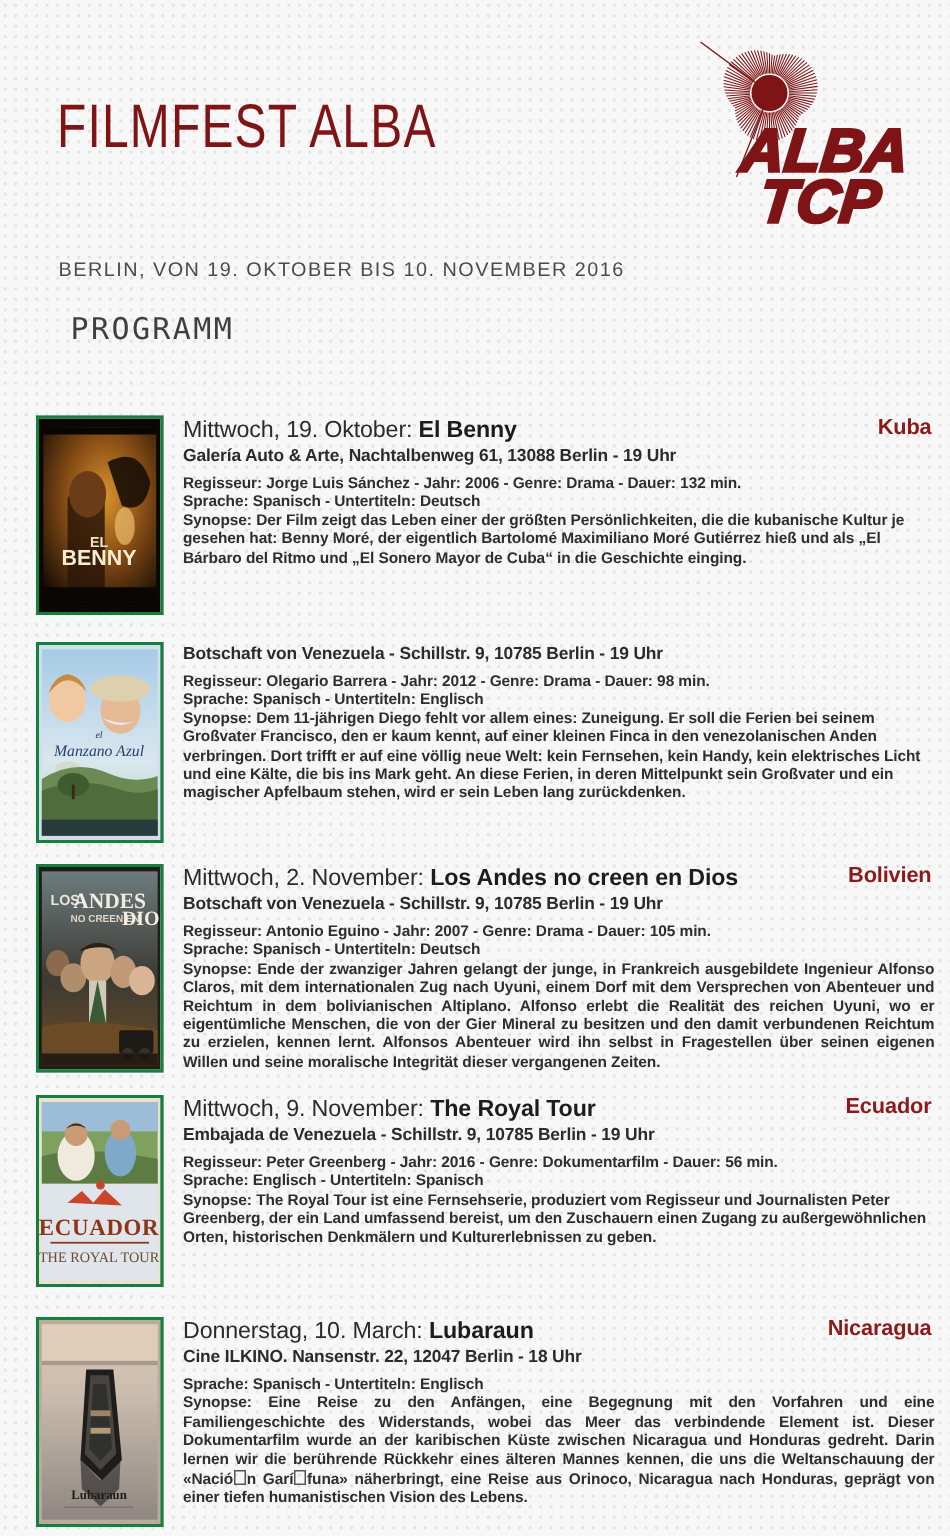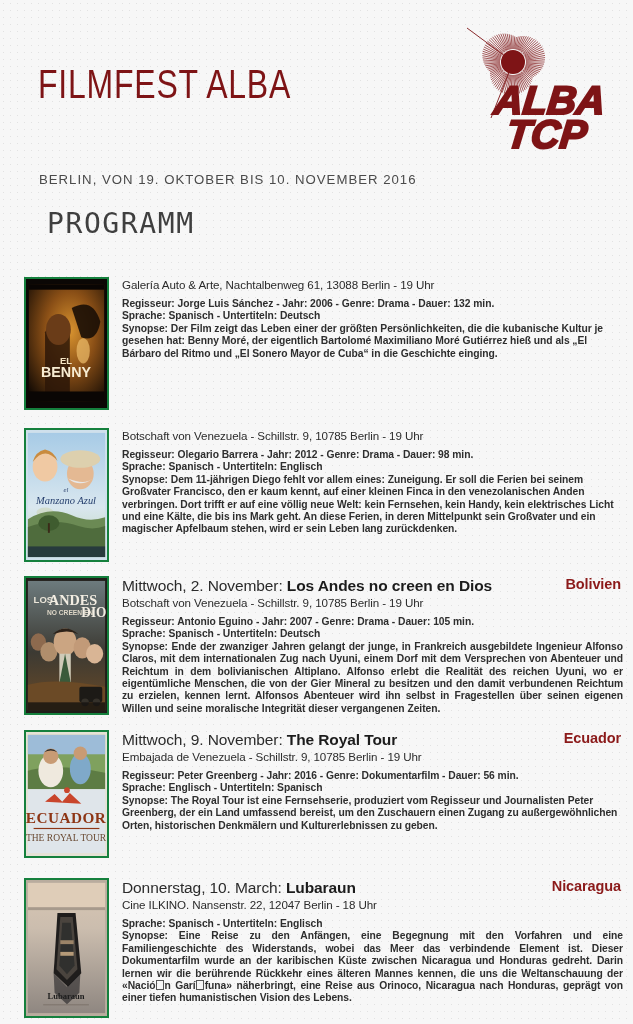--- a/index.html
+++ b/index.html
@@ -27,21 +27,21 @@
   #logo svg{display:block;}
   #subline{
     position:absolute;left:25px;top:172px;
     font-family:Liberation Sans, sans-serif;
     font-size:13.2px;letter-spacing:1.0px;
     color:#4a4a4a;font-weight:400;white-space:nowrap;
   }
   #programm{
     position:absolute;left:33px;top:207px;
     font-family:"DejaVu Sans Mono","Liberation Mono",monospace;
-    font-size:28px;letter-spacing:1.6px;
+    font-size:20px;letter-spacing:1.6px;
     color:#3f3f3f;font-weight:400;white-space:nowrap;
   }
   
   .entry{position:absolute;left:0;width:633px;}
   .poster{
     position:absolute;left:24px;top:0;width:85px;
     border:2px solid #15803d;box-sizing:border-box;
     background:#a3a3a3;overflow:hidden;
   }
   .poster svg{display:block;width:100%;height:100%;}
@@ -53,21 +53,21 @@
     letter-spacing:-0.1px;
   }
   .title b{font-weight:bold;color:#1c1c1c;}
   .country{
     font-size:14.5px;font-weight:bold;color:#8b1a1a;
     font-family:"Liberation Sans",sans-serif;
     white-space:nowrap;padding-left:10px;padding-right:8px;
     letter-spacing:-0.1px;
   }
   .venue{
-    font-size:11.6px;font-weight:normal;color:#2b2b2b;
+    font-size:11.6px;font-weight:bold;color:#2b2b2b;
     margin-top:1px;letter-spacing:-0.1px;
   }
   .meta{margin-top:7px;}
   .meta div{
     font-size:10.3px;line-height:12.4px;font-weight:bold;color:#2e2e2e;
     letter-spacing:-0.05px;
   }
   .synopsis{
     font-size:10.3px;line-height:12.4px;font-weight:bold;color:#2e2e2e;
     letter-spacing:-0.05px;
@@ -212,20 +212,26 @@
       <ellipse cx="34" cy="52" rx="13" ry="16" fill="#6a3c18"></ellipse>
       <path d="M48 30 Q70 18 78 44 Q74 66 58 60 Z" fill="#1a0e05" opacity="0.9"></path>
       <ellipse cx="60" cy="74" rx="7" ry="13" fill="#e8b765" opacity="0.75"></ellipse>
       <text x="42" y="88" font-family="Liberation Sans, sans-serif" font-size="10" font-weight="bold" fill="#f3e3c2" text-anchor="middle">EL</text>
       <text x="42" y="101" font-family="Liberation Sans, sans-serif" font-size="15" font-weight="bold" fill="#f7ecd2" text-anchor="middle">BENNY</text>
       <rect x="3" y="6" width="79" height="5" fill="#090503"></rect>
       <rect x="3" y="116" width="79" height="10" fill="#0a0604"></rect>
     </svg>
   </div>
   <div class="body">
+    <div class="title-row">
+      <div class="title">
+        <span>Mittwoch, 19. Oktober: </span><b>El Benny</b>
+      </div>
+      <div class="country">Kuba</div>
+    </div>
     <div class="venue">Galería Auto &amp; Arte, Nachtalbenweg 61, 13088 Berlin - 19 Uhr</div>
     <div class="meta">
       <div>Regisseur: Jorge Luis Sánchez - Jahr: 2006 - Genre: Drama - Dauer: 132 min.</div>
       <div>Sprache: Spanisch - Untertiteln: Deutsch</div>
       <div class="synopsis">Synopse: Der Film zeigt das Leben einer der größten Persönlichkeiten, die die kubanische Kultur je gesehen hat: Benny Moré, der eigentlich Bartolomé Maximiliano Moré Gutiérrez hieß und als „El Bárbaro del Ritmo und „El Sonero Mayor de Cuba“ in die Geschichte einging.</div>
     </div>
   </div>
 </div>
 
 <div class="entry" style="top:428px">

